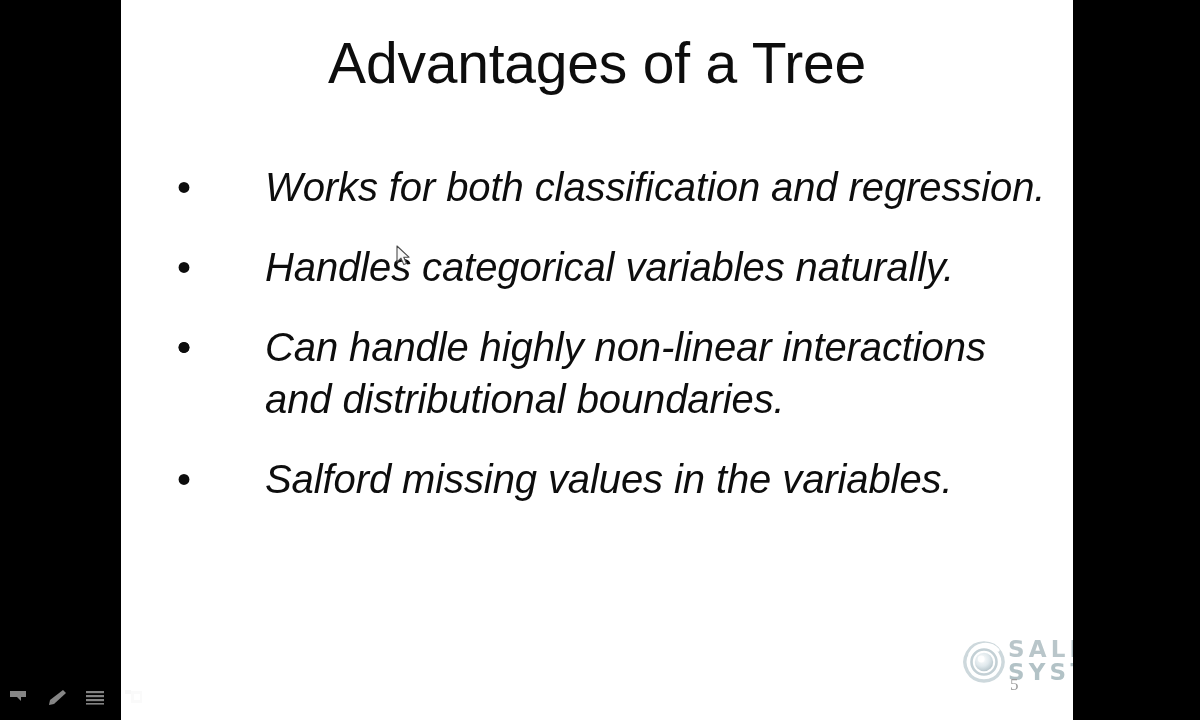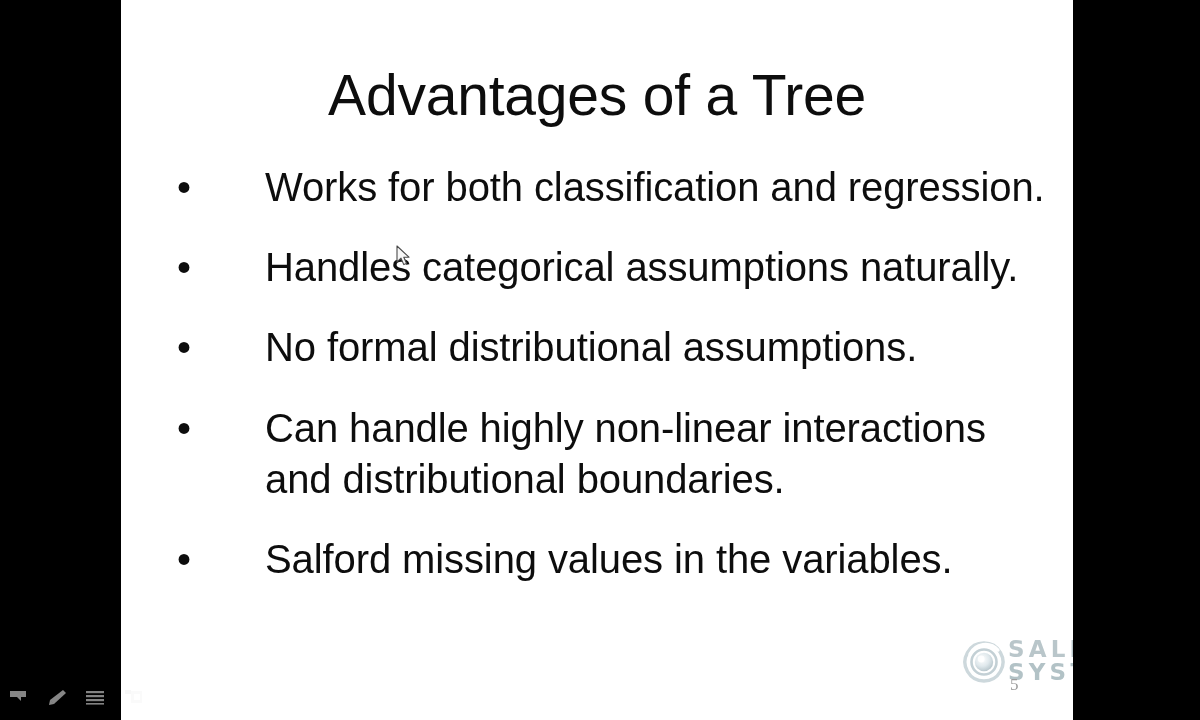--- a/index.html
+++ b/index.html
@@ -39,21 +39,21 @@
     top: 0;
     width: 952px;
     height: 720px;
     background: #ffffff;
     overflow: hidden;
   }
 
   #slide-title {
     position: absolute;
     left: 0;
-    top: 64px;
+    top: 32px;
     width: 952px;
     text-align: center;
     font-size: 57px;
     font-weight: 400;
     line-height: 1.12;
     letter-spacing: -0.2px;
     color: #0d0d0d;
     white-space: nowrap;
   }
 
@@ -83,21 +83,21 @@
     position: absolute;
     left: 4px;
     top: 0;
     width: 30px;
     font-size: 40px;
     line-height: 1.28;
     color: #0d0d0d;
     text-align: left;
   }
 
-  .bullet-text { display: block; }
+  .bullet-text { display: block; font-style: italic; }
 
   
   #logo {
     position: absolute;
     left: 841px;
     top: 638px;
     width: 190px;
     height: 50px;
   }
   #logo-mark {
@@ -175,26 +175,25 @@
 
     <ul id="bullet-list">
 
       <li class="bullet-item">
         <span class="bullet-marker">•</span>
         <span class="bullet-text">Works for both classification and regression.</span>
       </li>
 
       <li class="bullet-item">
         <span class="bullet-marker">•</span>
-        <span class="bullet-text">Handles categorical assumptions naturally.</span>
-      </li>
-
-      <li class="bullet-item">
-        <span class="bullet-marker">•</span>
-        <span class="bullet-text">No formal distributional assumptions.</span>
+        <span class="bullet-text">Handles categorical variables naturally.</span>
+      </li>
+
+      <li class="bullet-item">
+        <span class="bullet-marker">•</span>
       </li>
 
       <li class="bullet-item">
         <span class="bullet-marker">•</span>
         <span class="bullet-text">Can handle highly non-linear interactions and distributional boundaries.</span>
       </li>
 
       <li class="bullet-item">
         <span class="bullet-marker">•</span>
         <span class="bullet-text">Salford missing values in the variables.</span>

